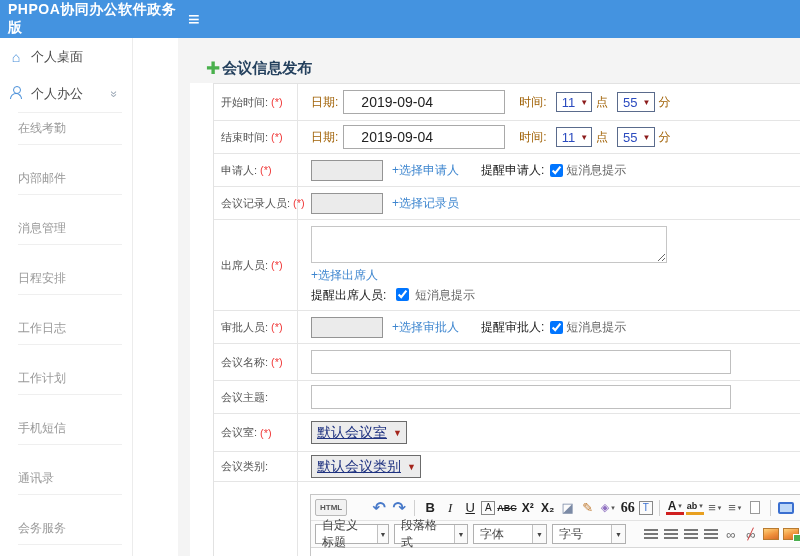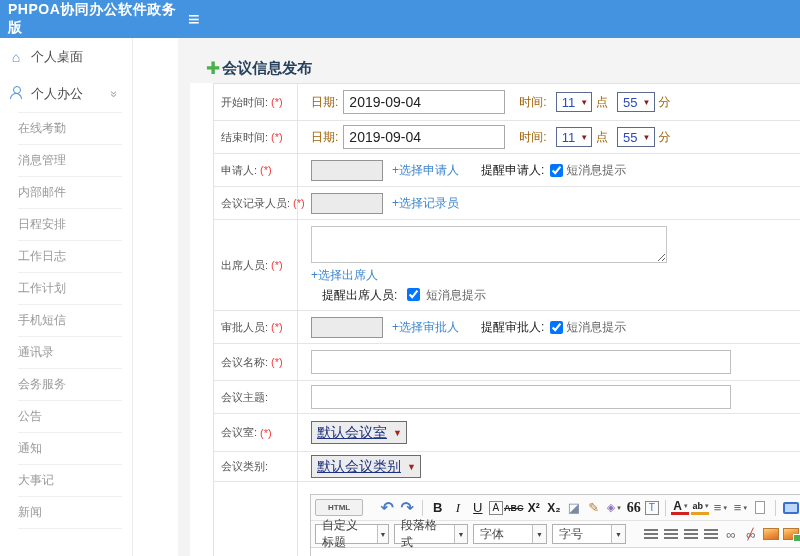--- a/index.html
+++ b/index.html
@@ -14,21 +14,21 @@
   
   .layout { display:flex; height:518px; }
   aside { width:178px; background:#fff; flex:none; }
   .menu { width:133px; border-right:1px solid #ececec; min-height:518px; }
   .side-top { display:flex; align-items:center; height:37px; padding-left:8px; color:#4a4a4a; font-size:13px; cursor:pointer; }
   .side-top .ic { width:16px; margin-right:7px; color:#4a90d9; font-size:14px; text-align:center; flex:none; }
   .side-top .lbl { flex:1; }
   .chev { color:#9aa7b5; font-size:12px; margin-right:14px; }
   .chev.down { display:inline-block; transform:rotate(90deg); }
   .sub-list {}
-  .sub-item { margin:0 10px 0 18px; padding:7px 0 7px 0; border-bottom:1px solid #efefef; color:#999; font-size:12px; cursor:pointer; display:flex; }
+  .sub-item { margin:0 10px 18px 18px; padding:7px 0 7px 0; border-bottom:1px solid #efefef; color:#999; font-size:12px; cursor:pointer; display:flex; }
   .sub-item:first-child { border-top:1px solid #efefef; }
   .sub-item .lbl { flex:1; }
   .person-ic { position:relative; width:12px; height:13px; display:inline-block; }
   .person-ic::before { content:""; position:absolute; left:3px; top:0; width:6px; height:6px; border:1.5px solid #4a90d9; border-radius:50%; }
   .person-ic::after { content:""; position:absolute; left:0; bottom:0; width:10px; height:5px; border:1.5px solid #4a90d9; border-bottom:none; border-radius:6px 6px 0 0; }
 
   
   main { flex:1; display:flex; flex-direction:column; }
   .title-band { height:45px; padding:16px 0 0 28px; display:flex; align-items:center; }
   .plus-ic { color:#49b04c; font-weight:bold; font-size:17px; margin-right:2px; line-height:1; }
@@ -36,41 +36,41 @@
   .panel { flex:1; background:#fff; margin-left:12px; padding:0 0 0 23px; overflow:hidden; }
 
   
   .form { border-top:1px solid #e2e2e2; border-left:1px solid #e2e2e2; }
   .frow { display:flex; border-bottom:1px solid #e5e5e5; }
   .fl { width:84px; flex:none; border-right:1px solid #e5e5e5; padding:0 2px 0 7px; display:flex; align-items:center; color:#555; font-size:11px; white-space:nowrap; }
   .fl em { font-style:normal; color:#f03c3c; margin-left:3px; font-size:11px; }
   .fv { flex:1; display:flex; align-items:center; padding-left:13px; font-size:12px; }
   .fv.col { flex-direction:column; align-items:flex-start; justify-content:center; padding-top:6px; padding-bottom:6px; }
   .inl { margin-right:5px; color:#a16207; }
-  .date-input { width:162px; height:24px; border:1px solid #a9a9a9; font-size:14px; color:#222; padding:0 5px; font-family:"Liberation Sans",sans-serif; }
+  .date-input { width:162px; height:24px; border:1px solid #a9a9a9; font-size:14px; color:#222; padding:0 17px; font-family:"Liberation Sans",sans-serif; }
   .sel { display:inline-flex; align-items:center; border:1px solid #5a6b8c; background:#fff; height:20px; padding:0 3px 0 5px; margin:0 4px; cursor:pointer; }
   .sel .v { color:#2b4bbf; font-size:13px; margin-right:5px; }
   .sel .ar { color:#8b1a1a; font-size:8px; }
   .mini-input { width:72px; height:21px; background:#ebebeb; border:1px solid #949494; margin-right:9px; }
   .lnk { color:#3e86cf; text-decoration:none; font-size:12px; cursor:pointer; }
   .remind { font-weight:normal; color:#222; margin-left:22px; margin-right:6px; }
   .sms { color:#666; margin-left:3px; }
   input[type=checkbox]{ width:13px; height:13px; vertical-align:-2px; }
   .attend-ta { width:356px; height:47px; border:1px solid #c6c6c6; resize:both; font-family:"Liberation Sans",sans-serif; }
   .wide-input { width:420px; height:24px; border:1px solid #bfbfbf; padding:0 5px; font-size:13px; font-family:"Liberation Sans",sans-serif; }
   .room-sel { display:inline-flex; align-items:center; border:1px solid #6b6b6b; background:#ececec; height:23px; padding:0 4px 0 5px; cursor:pointer; }
   .room-sel .v { color:#1f3280; font-size:14px; text-decoration:underline; margin-right:6px; }
   .room-sel .ar { color:#a3251c; font-size:9px; }
 
   
   .edrow { border-bottom:none; }
   .editor { margin:6px 0 0 0; width:496px; border:1px solid #c6c6c6; background:#fff; }
   .ed-toolbar { background:#fbfbfb; padding:3px 4px; display:flex; align-items:center; border-bottom:1px solid #e3e3e3; }
   .ed-toolbar.r2 { border-bottom:1px solid #d8d8d8; }
-  .tb-btn { border:1px solid #b9b9b9; background:#f2f2f2; font-size:8px; font-weight:bold; color:#555; padding:3px 12px; margin-right:14px; border-radius:2px; cursor:pointer; }
+  .tb-btn { border:1px solid #b9b9b9; background:#f2f2f2; font-size:8px; font-weight:bold; color:#555; padding:3px 4px; margin-right:22px; border-radius:2px; cursor:pointer; }
   .tb-ico { display:inline-flex; align-items:center; justify-content:center; min-width:18px; height:19px; margin:0 1px; font-size:13px; color:#222; cursor:pointer; position:relative; }
   .tb-sep { width:1px; height:16px; background:#d0d0d0; margin:0 5px; }
   .dd { font-size:7px; color:#555; margin-left:2px; }
   .c-blue { color:#4779c9; font-size:16px; font-weight:bold; }
   .c-blue2 { color:#3a6fd0; }
   .c-slate { color:#7b8aa5; }
   .c-brown { color:#c07a30; }
   .c-purple { color:#8e6fc0; font-size:11px; }
   .c-mid { color:#6a6a6a; }
   .w-bold { font-weight:bold; }
@@ -113,24 +113,24 @@
         <div class="side-top">
           <span class="ic"><span class="person-ic"></span></span>
           <span class="lbl">个人办公</span>
           <span class="chev down">»</span>
         </div>
         <div class="sub-list">
             <div class="sub-item">
               <span class="lbl">在线考勤</span>
             </div>
             <div class="sub-item">
+              <span class="lbl">内部邮件</span>
+            </div>
+            <div class="sub-item">
               <span class="lbl">消息管理</span>
-            </div>
-            <div class="sub-item">
-              <span class="lbl">内部邮件</span>
             </div>
             <div class="sub-item">
               <span class="lbl">日程安排</span>
             </div>
             <div class="sub-item">
               <span class="lbl">工作日志</span>
             </div>
             <div class="sub-item">
               <span class="lbl">工作计划</span>
             </div>
@@ -240,21 +240,21 @@
 
           <div class="frow" style="height:91px">
             <div class="fl">
                 <span>出席人员:</span>
                 <em>(*)</em>
               </div>
             <div class="fv col">
               <textarea class="attend-ta" style=""></textarea>
               <div style="margin-top:4px"><a class="lnk">+选择出席人</a></div>
               <div style="margin-top:3px">
-                <span class="remind" style="margin-left:11px">提醒出席人员:</span>
+                <span class="remind" style="margin-left:0">提醒出席人员:</span>
                 <input type="checkbox" checked="" style="">
                 <span class="sms">短消息提示</span>
               </div>
             </div>
           </div>
 
           <div class="frow" style="height:33px">
             <div class="fl">
                 <span>审批人员:</span>
                 <em>(*)</em>

